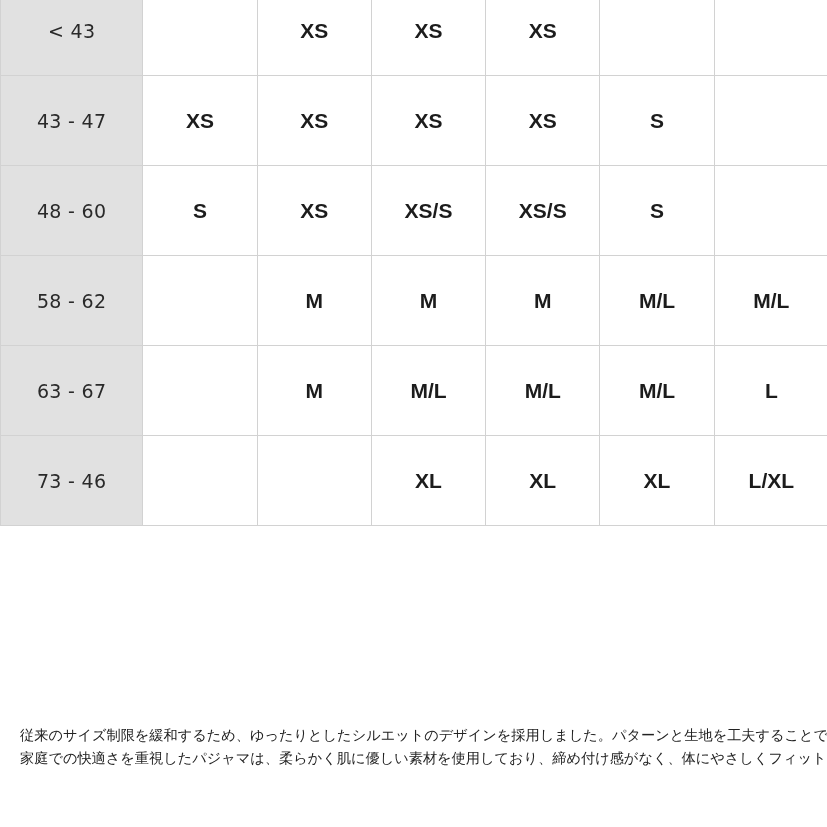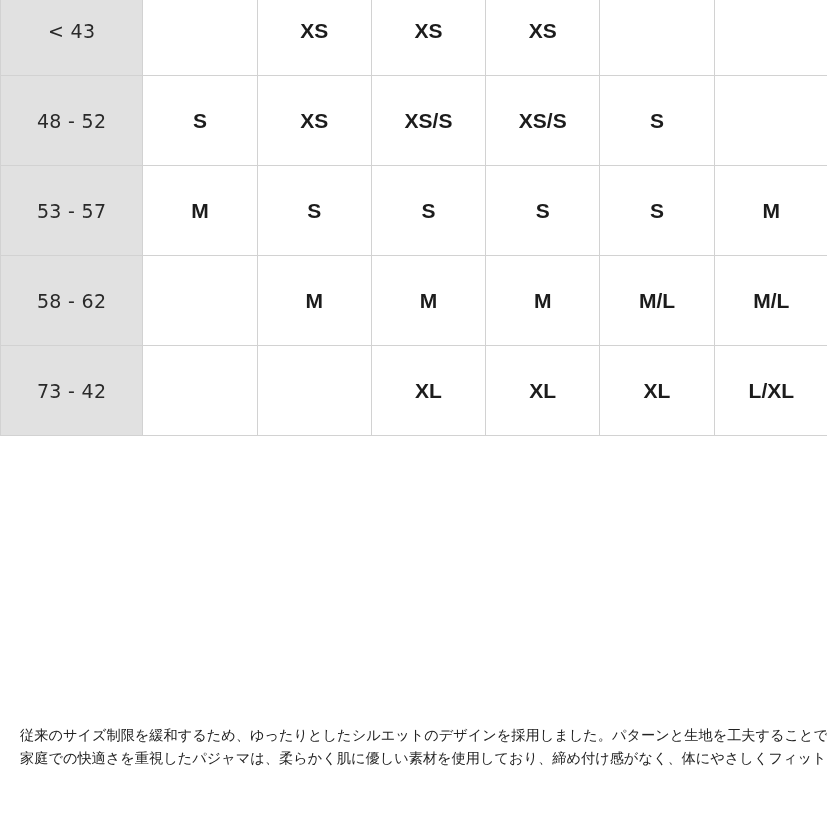--- a/index.html
+++ b/index.html
@@ -44,48 +44,57 @@
         <tr>
           <td class="rowhead">&lt; 43</td>
           <td class="cell"></td>
           <td class="cell">XS</td>
           <td class="cell">XS</td>
           <td class="cell">XS</td>
           <td class="cell"></td>
           <td class="cell"></td>
         </tr>
         <tr>
-          <td class="rowhead">48 - 52</td>
+          <td class="rowhead">43 - 47</td>
+          <td class="cell">XS</td>
+          <td class="cell">XS</td>
+          <td class="cell">XS</td>
+          <td class="cell">XS</td>
+          <td class="cell">S</td>
+          <td class="cell"></td>
+        </tr>
+        <tr>
+          <td class="rowhead">48 - 60</td>
           <td class="cell">S</td>
           <td class="cell">XS</td>
           <td class="cell">XS/S</td>
           <td class="cell">XS/S</td>
           <td class="cell">S</td>
           <td class="cell"></td>
-        </tr>
-        <tr>
-          <td class="rowhead">53 - 57</td>
-          <td class="cell">M</td>
-          <td class="cell">S</td>
-          <td class="cell">S</td>
-          <td class="cell">S</td>
-          <td class="cell">S</td>
-          <td class="cell">M</td>
         </tr>
         <tr>
           <td class="rowhead">58 - 62</td>
           <td class="cell"></td>
           <td class="cell">M</td>
           <td class="cell">M</td>
           <td class="cell">M</td>
           <td class="cell">M/L</td>
           <td class="cell">M/L</td>
         </tr>
         <tr>
-          <td class="rowhead">73 - 42</td>
+          <td class="rowhead">63 - 67</td>
+          <td class="cell"></td>
+          <td class="cell">M</td>
+          <td class="cell">M/L</td>
+          <td class="cell">M/L</td>
+          <td class="cell">M/L</td>
+          <td class="cell">L</td>
+        </tr>
+        <tr>
+          <td class="rowhead">73 - 46</td>
           <td class="cell"></td>
           <td class="cell"></td>
           <td class="cell">XL</td>
           <td class="cell">XL</td>
           <td class="cell">XL</td>
           <td class="cell">L/XL</td>
         </tr>
       </tbody>
   </table>
 </div>

